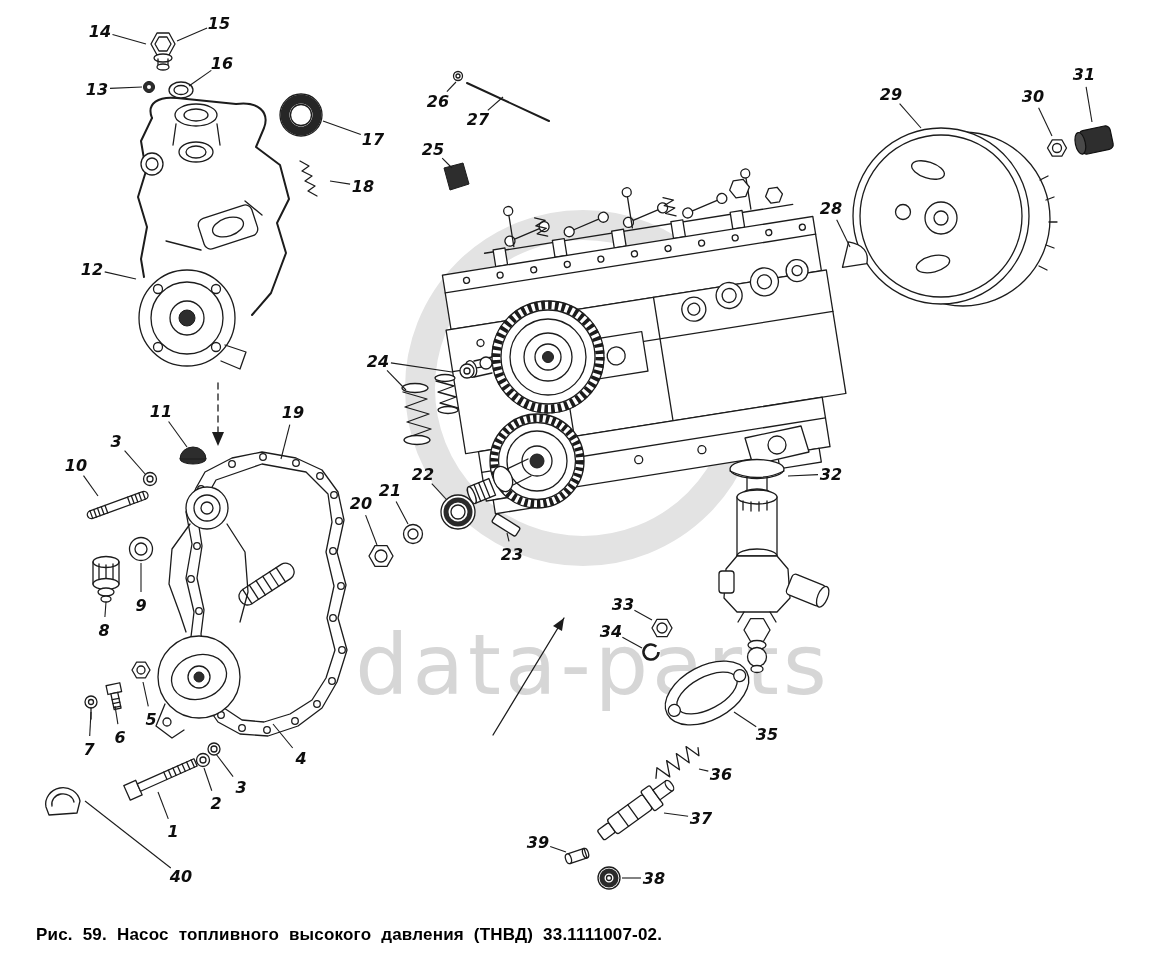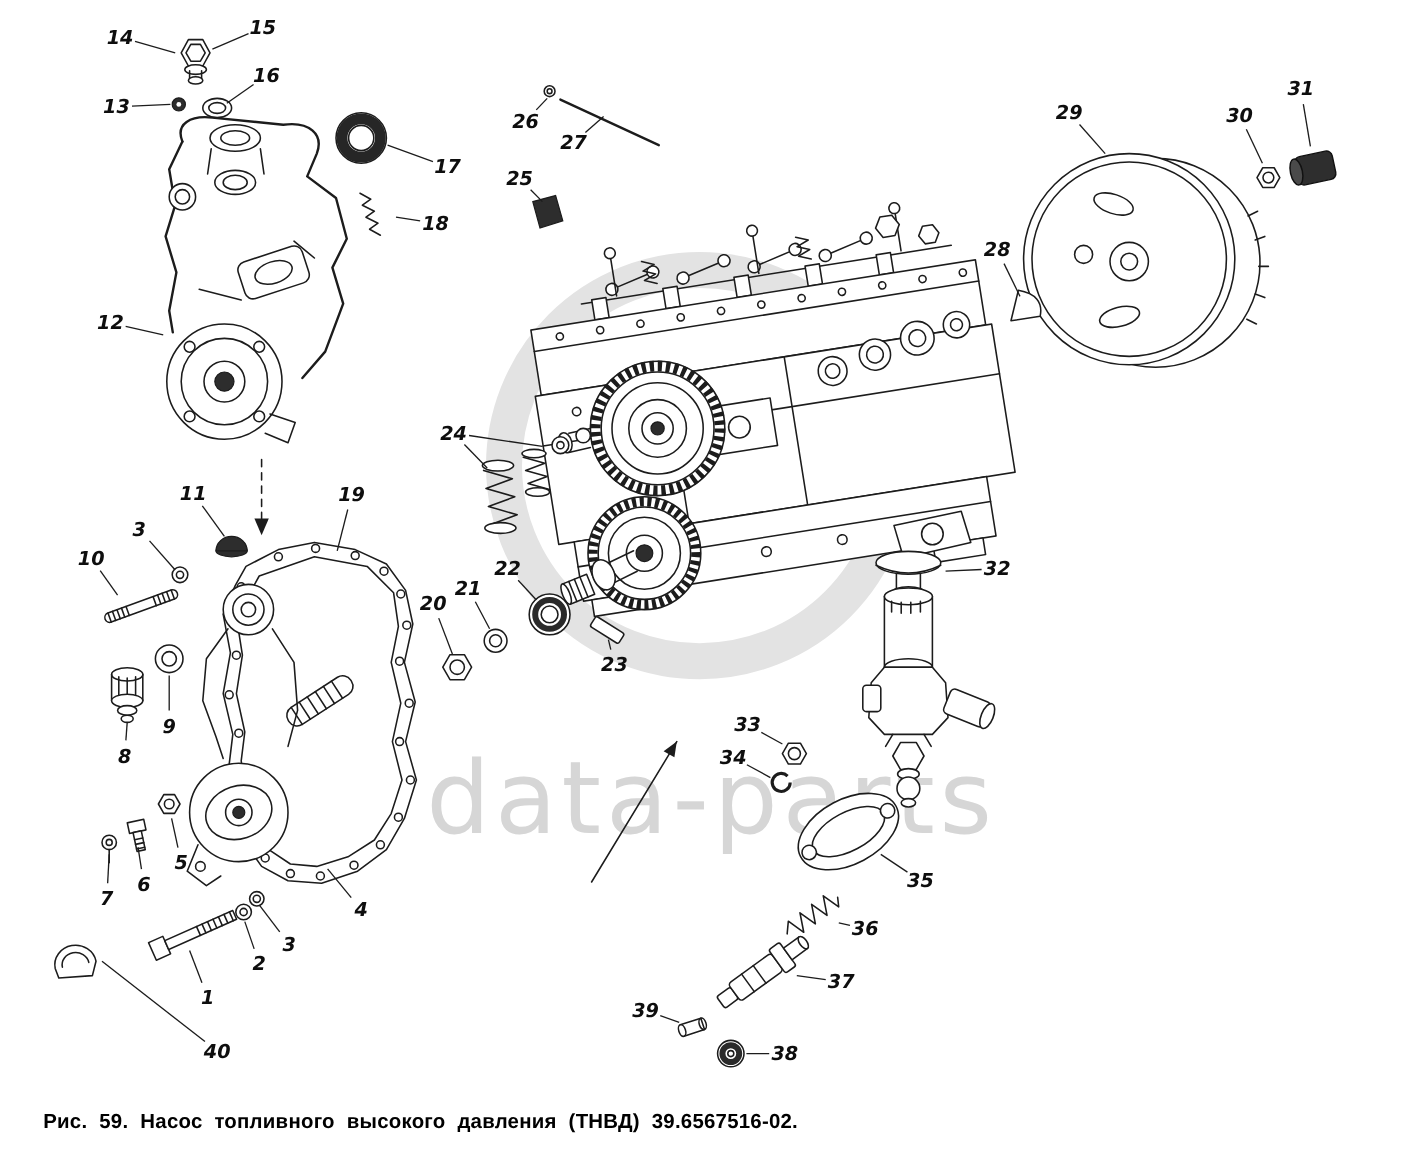--- a/index.html
+++ b/index.html
@@ -587,15 +587,15 @@
           <text x="654" y="883.5" class="plabel">38</text>
         </g>
         <g>
           <line x1="170.8" y1="868.0" x2="85" y2="801" class="leader"></line>
           <text x="181" y="881.5" class="plabel">40</text>
         </g>
       </g>
 </svg>
 
 <div class="caption">
-  <span class="sp">Рис. 59.</span><span>Насос топливного высокого давления (ТНВД) 39.6567516-02.</span>
+  <span class="sp">Рис. 59.</span><span>Насос топливного высокого давления (ТНВД) 33.1111007-02.</span>
 </div>
 </div>
 
 </body></html>

